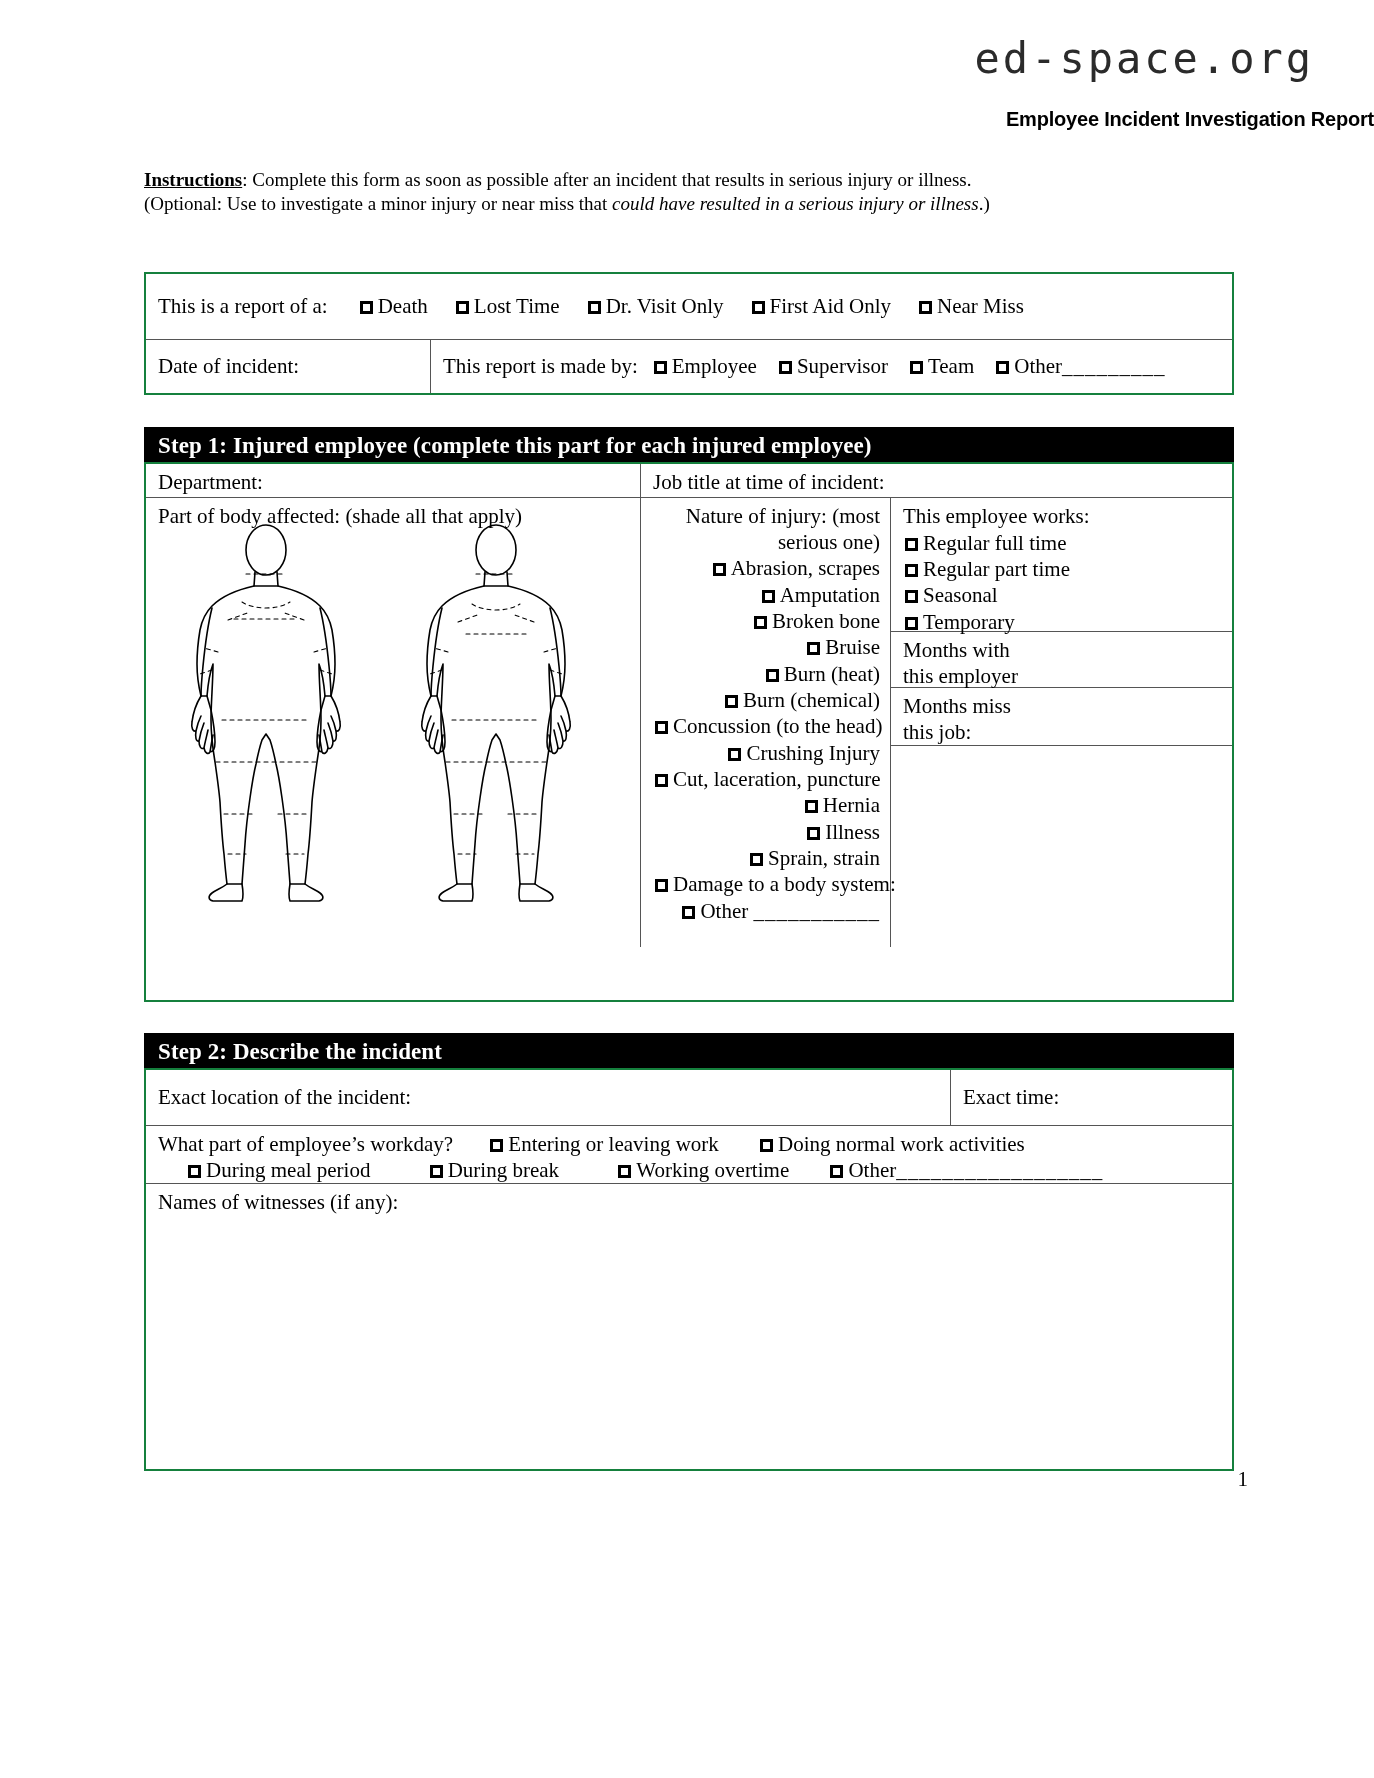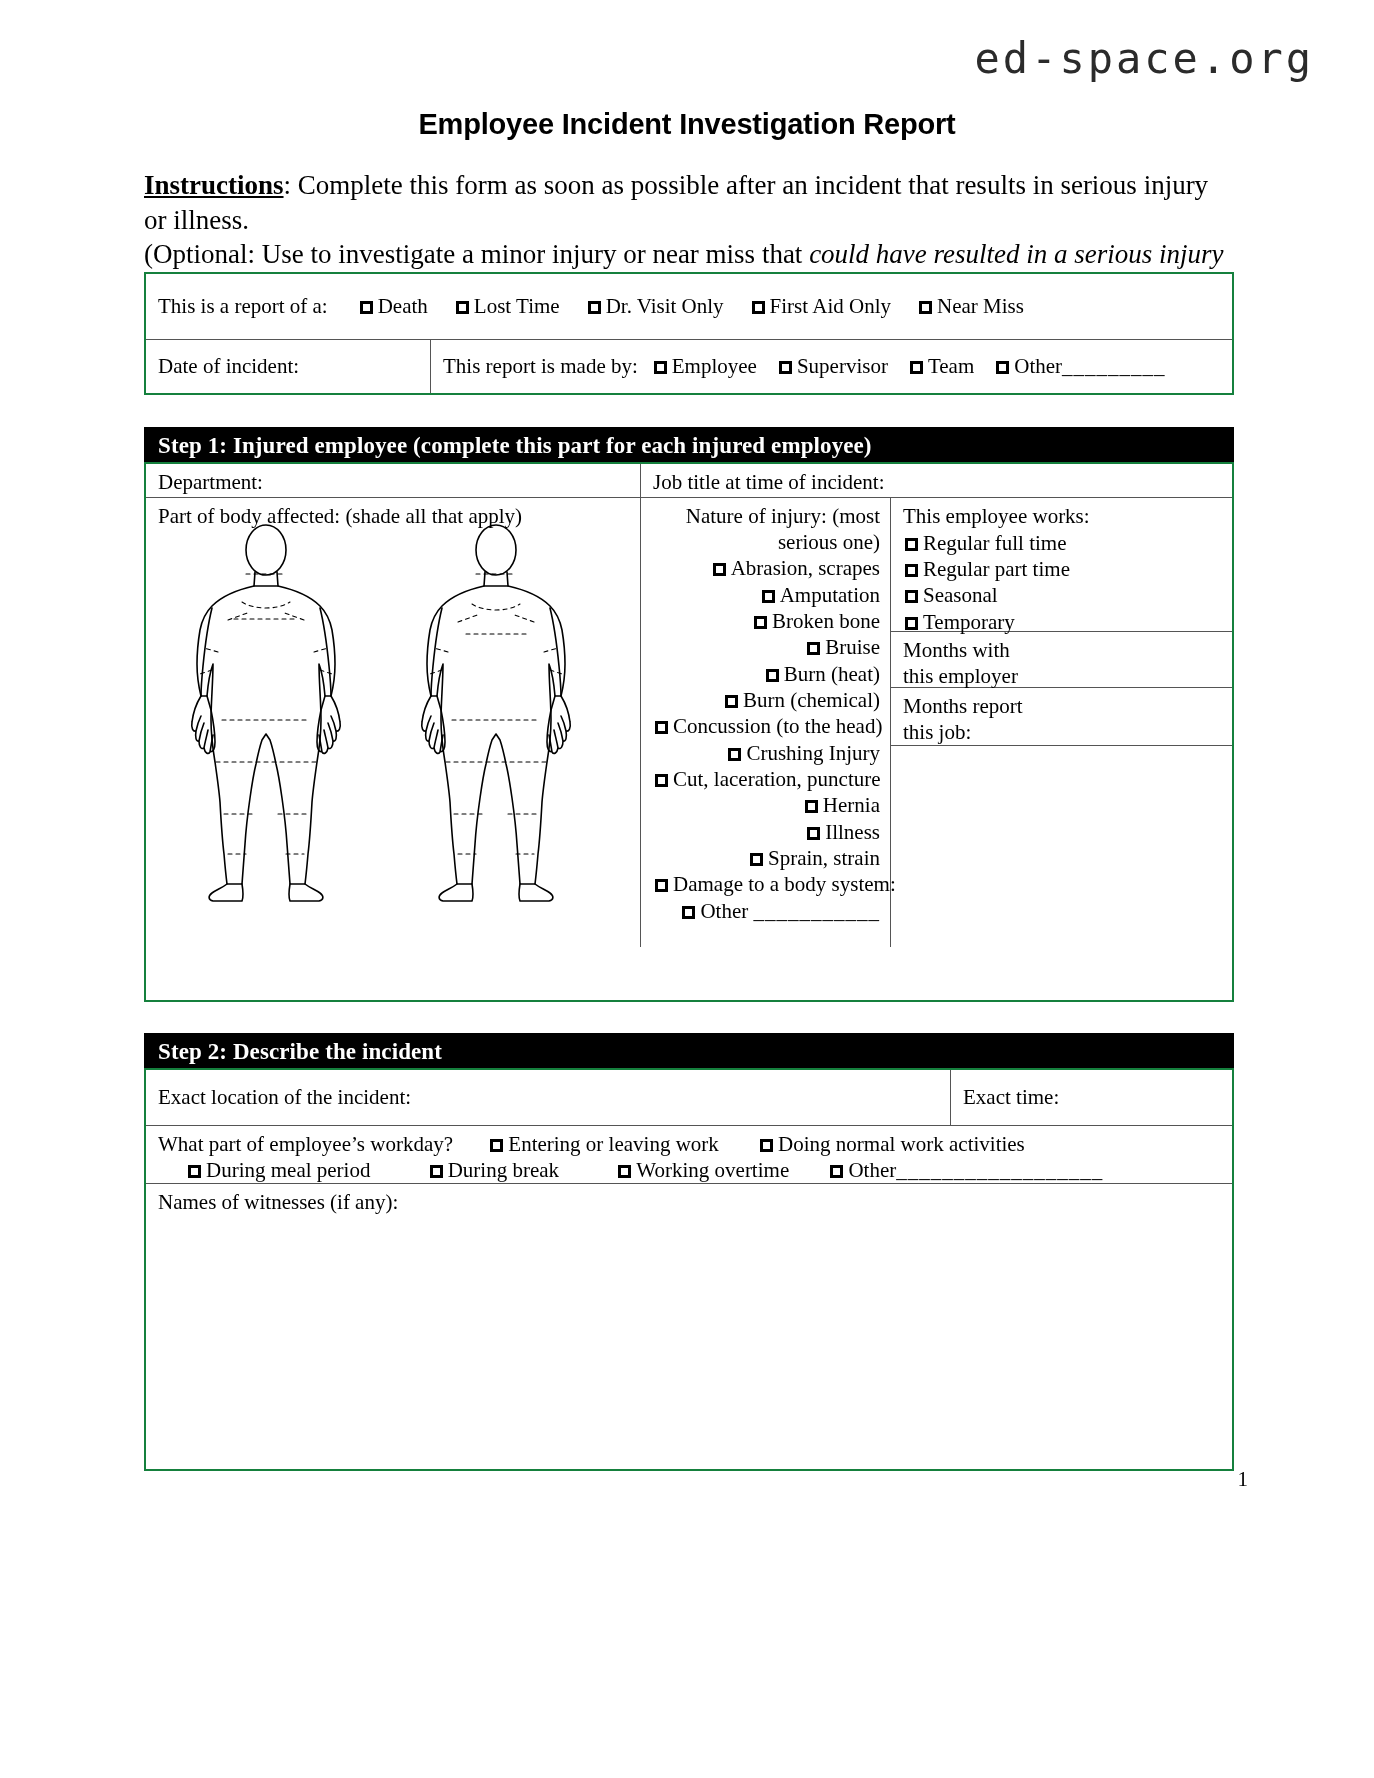--- a/index.html
+++ b/index.html
@@ -32,33 +32,33 @@
     letter-spacing: 3px;
     color: #2b2b2b;
     white-space: nowrap;
   }
   
   .doc-title {
     position: absolute;
     top: 108px;
     left: 0;
     width: 1374px;
-    text-align: center;
+    text-align: right;
     font-family: "Liberation Sans", "DejaVu Sans", sans-serif;
     font-weight: bold;
-    font-size: 29px;
+    font-size: 20px;
     letter-spacing: -0.2px;
   }
   
   .instructions {
     position: absolute;
     top: 168px;
     left: 144px;
     width: 1090px;
-    font-size: 27px;
+    font-size: 19px;
     line-height: 1.28;
   }
   .instructions u {
     font-weight: bold;
     text-decoration: underline;
   }
   .instructions .ital {
     font-style: italic;
   }
   
@@ -361,21 +361,21 @@
             <li><span class="cb"></span><span>Regular part time</span></li>
             <li><span class="cb"></span><span>Seasonal</span></li>
             <li><span class="cb"></span><span>Temporary</span></li>
           </ul>
         </div>
         <div class="cell bdr-b" style="height:56px;">
           <div>Months with</div>
           <div>this employer</div>
         </div>
         <div class="cell bdr-b" style="height:58px;">
-          <div>Months report</div>
+          <div>Months miss</div>
           <div>this job:</div>
         </div>
         <div class="cell" style="flex:1;"></div>
       </div>
     </div>
   </div>
 
   <div class="step-bar" style="left:144px; top:1033px; width:1090px; height:35px;">
     <span>Step 2:  Describe the incident</span>
   </div>

